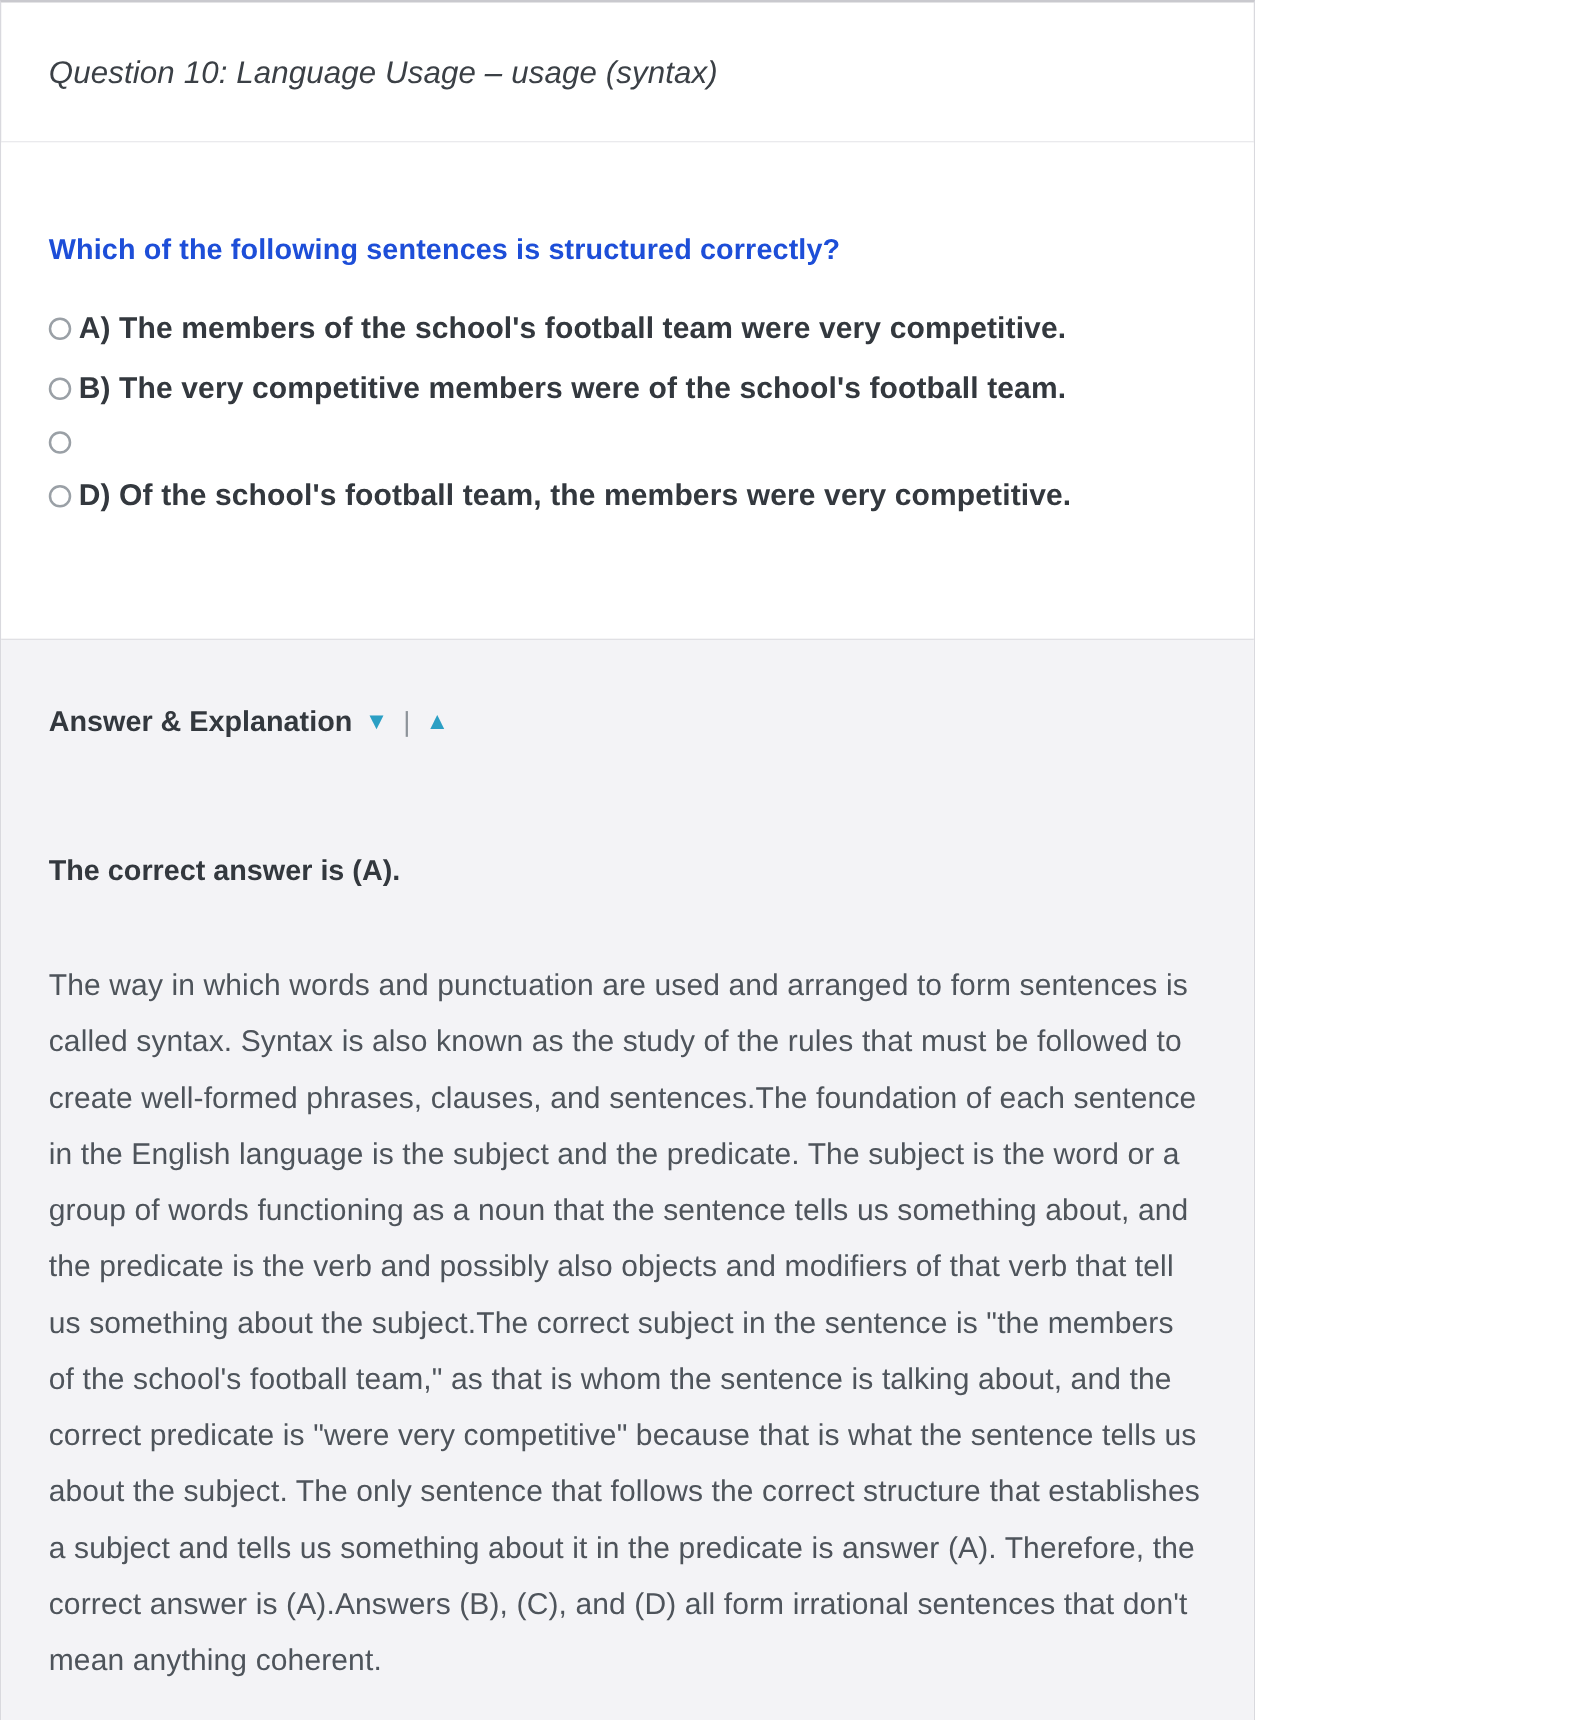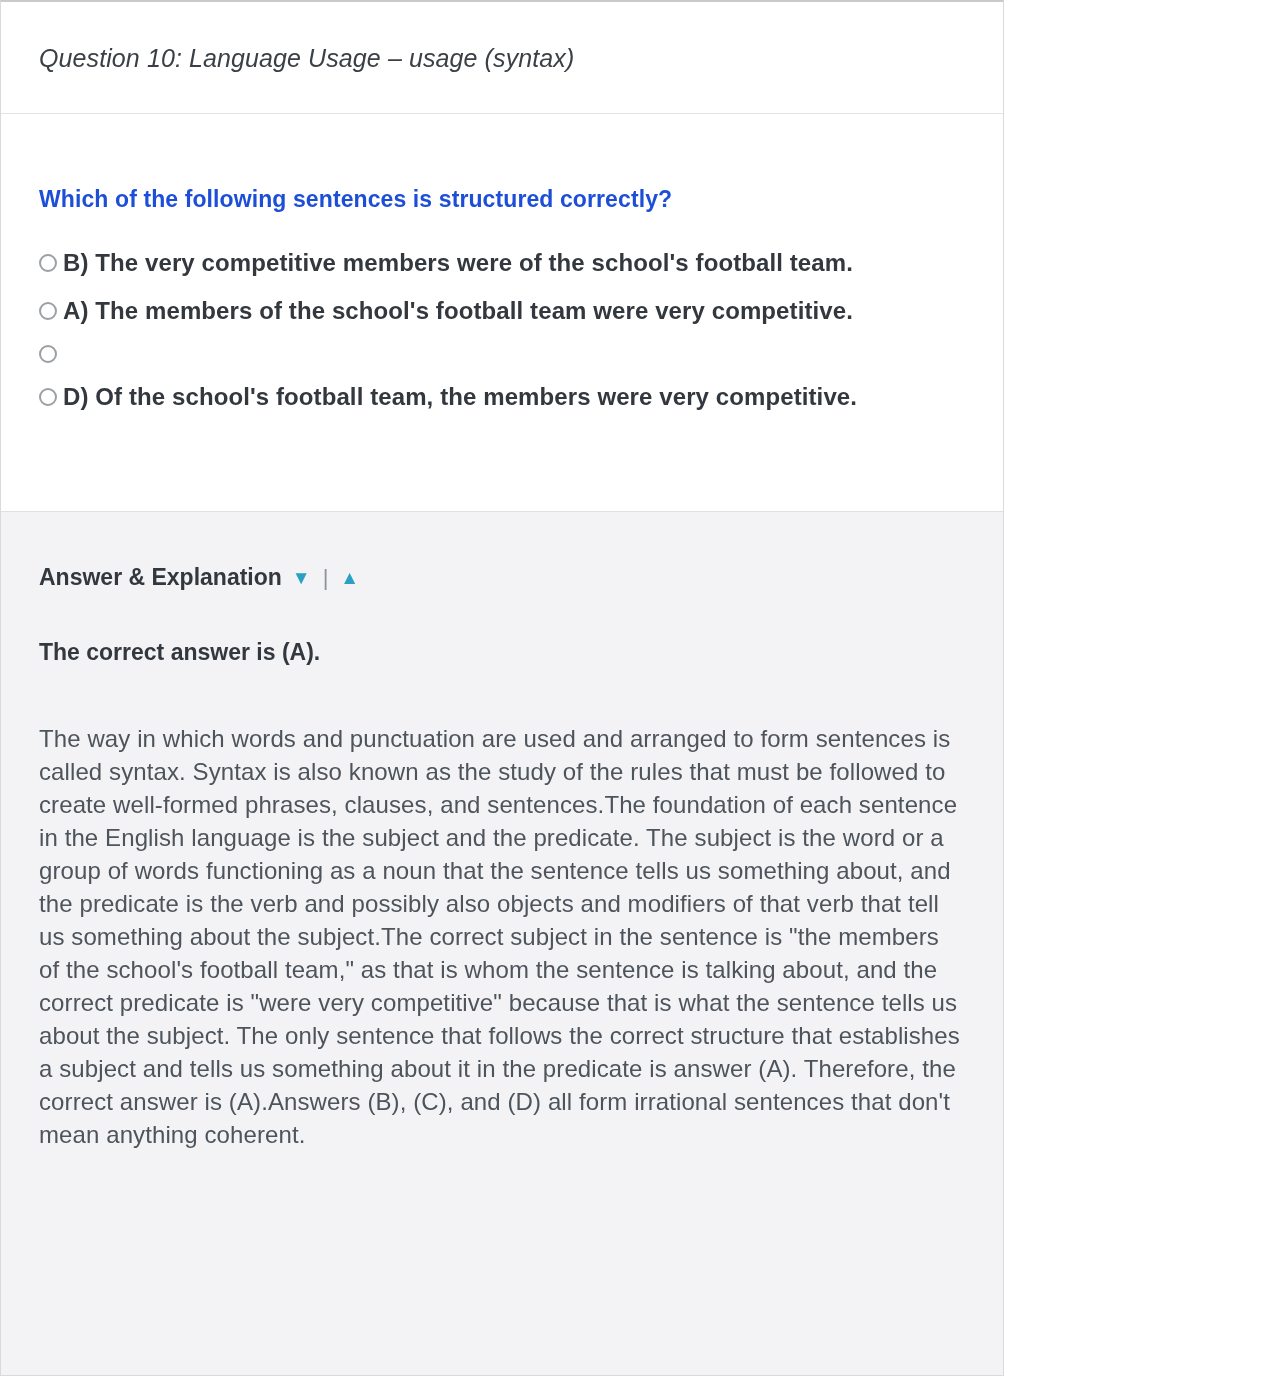--- a/index.html
+++ b/index.html
@@ -73,21 +73,21 @@
   .answer-section {
     flex: 1;
     background: #f3f3f6;
     border-top: 1px solid #e0e0e4;
     padding: 52px 38px 70px 38px;
   }
   .answer-heading-row {
     display: flex;
     align-items: center;
     gap: 10px;
-    margin-bottom: 48px;
+    margin-bottom: 92px;
   }
   .answer-heading {
     font-size: 23px;
     font-weight: 700;
     color: #33383e;
   }
   .tri {
     font-size: 19px;
     color: #2b9fc4;
     cursor: pointer;
@@ -102,47 +102,47 @@
   .correct-answer {
     font-size: 23px;
     font-weight: 700;
     color: #33383e;
     margin-bottom: 56px;
   }
   .explanation {
     font-size: 24px;
     font-weight: 400;
     color: #4e545b;
-    line-height: 33px;
+    line-height: 45px;
     max-width: 1192px;
     letter-spacing: 0.1px;
   }
 </style>
 </head>
 <body>
 
 <div class="card">
 
   <div class="card-header">
     <div class="question-title">Question 10: Language Usage – usage (syntax)</div>
   </div>
 
   <div class="question-section">
     <div class="prompt">Which of the following sentences is structured correctly?</div>
 
     <div class="options">
 
       <label class="option">
         <span class="radio"></span>
-        <span class="option-text">B) The very competitive members were of the school's football team.</span>
+        <span class="option-text">A) The members of the school's football team were very competitive.</span>
       </label>
 
       <label class="option">
         <span class="radio"></span>
-        <span class="option-text">A) The members of the school's football team were very competitive.</span>
+        <span class="option-text">B) The very competitive members were of the school's football team.</span>
       </label>
 
       <label class="option">
         <span class="radio"></span>
       </label>
 
       <label class="option">
         <span class="radio"></span>
         <span class="option-text">D) Of the school's football team, the members were very competitive.</span>
       </label>

